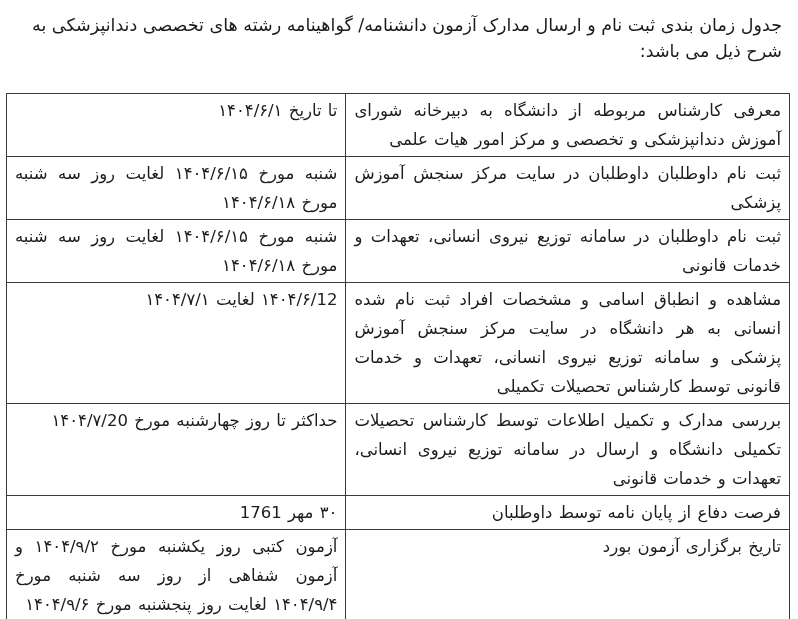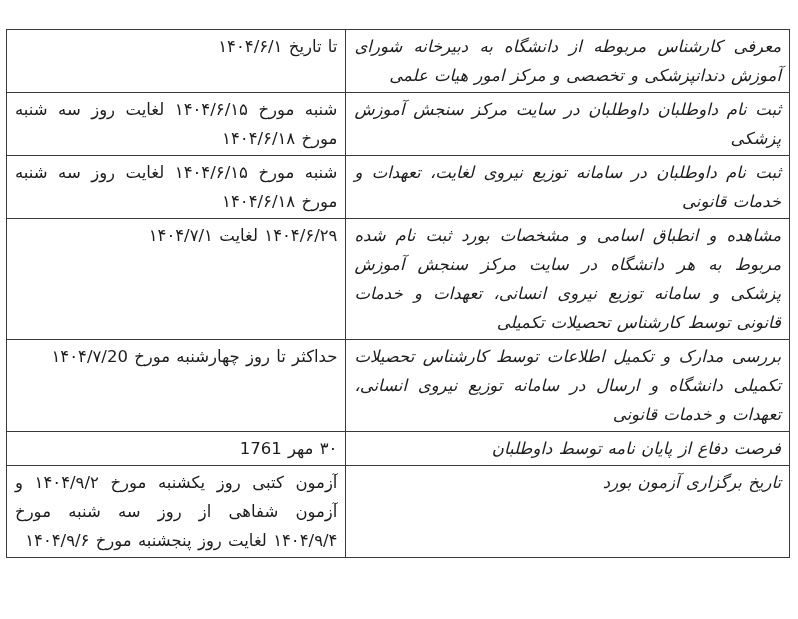--- a/index.html
+++ b/index.html
@@ -37,58 +37,58 @@
     font-size: 16.5px;
     line-height: 29px;
     padding: 2px 8px 2px 8px;
     color: #1c1c1c;
     word-spacing: 1px;
   }
   td.task-cell {
     width: 443px;
     text-align: justify;
     text-align-last: right;
-    font-style: italic;
   }
   td.date-cell {
     width: 339px;
     text-align: justify;
     text-align-last: right;
   }
   tr.r62 { height: 62px; }
   tr.r88 { height: 88px; }
   tr.r32 { height: 32px; }
 </style>
 </head>
 <body>
 
 <div class="page">
 
+  <div class="doc-title">جدول زمان بندی ثبت نام و ارسال مدارک آزمون دانشنامه/ گواهینامه رشته های تخصصی دندانپزشکی به شرح ذیل می باشد:</div>
 
   <table class="schedule">
     <colgroup>
       <col style="width:443px">
       <col style="width:339px">
     </colgroup>
     <tbody>
       <tr class="r62">
         <td class="task-cell">معرفی کارشناس مربوطه از دانشگاه به دبیرخانه شورای آموزش دندانپزشکی و تخصصی و مرکز امور هیات علمی</td>
         <td class="date-cell">تا تاریخ ۱۴۰۴/۶/۱</td>
       </tr>
       <tr class="r62">
         <td class="task-cell">ثبت نام داوطلبان داوطلبان در سایت مرکز سنجش آموزش پزشکی</td>
         <td class="date-cell">شنبه مورخ ۱۴۰۴/۶/۱۵ لغایت روز سه شنبه مورخ ۱۴۰۴/۶/۱۸</td>
       </tr>
       <tr class="r62">
-        <td class="task-cell">ثبت نام داوطلبان در سامانه توزیع نیروی لغایت، تعهدات و خدمات قانونی</td>
+        <td class="task-cell">ثبت نام داوطلبان در سامانه توزیع نیروی انسانی، تعهدات و خدمات قانونی</td>
         <td class="date-cell">شنبه مورخ ۱۴۰۴/۶/۱۵ لغایت روز سه شنبه مورخ ۱۴۰۴/۶/۱۸</td>
       </tr>
       <tr class="r88">
-        <td class="task-cell">مشاهده و انطباق اسامی و مشخصات بورد ثبت نام شده مربوط به هر دانشگاه در سایت مرکز سنجش آموزش پزشکی و سامانه توزیع نیروی انسانی، تعهدات و خدمات قانونی توسط کارشناس تحصیلات تکمیلی</td>
-        <td class="date-cell">۱۴۰۴/۶/۲۹ لغایت ۱۴۰۴/۷/۱</td>
+        <td class="task-cell">مشاهده و انطباق اسامی و مشخصات افراد ثبت نام شده انسانی به هر دانشگاه در سایت مرکز سنجش آموزش پزشکی و سامانه توزیع نیروی انسانی، تعهدات و خدمات قانونی توسط کارشناس تحصیلات تکمیلی</td>
+        <td class="date-cell">۱۴۰۴/۶/12 لغایت ۱۴۰۴/۷/۱</td>
       </tr>
       <tr class="r88">
         <td class="task-cell">بررسی مدارک و تکمیل اطلاعات توسط کارشناس تحصیلات تکمیلی دانشگاه و ارسال در سامانه توزیع نیروی انسانی، تعهدات و خدمات قانونی</td>
         <td class="date-cell">حداکثر تا روز چهارشنبه مورخ ۱۴۰۴/۷/20</td>
       </tr>
       <tr class="r32">
         <td class="task-cell">فرصت دفاع از پایان نامه توسط داوطلبان</td>
         <td class="date-cell">۳۰ مهر 1761</td>
       </tr>
       <tr class="r88">

